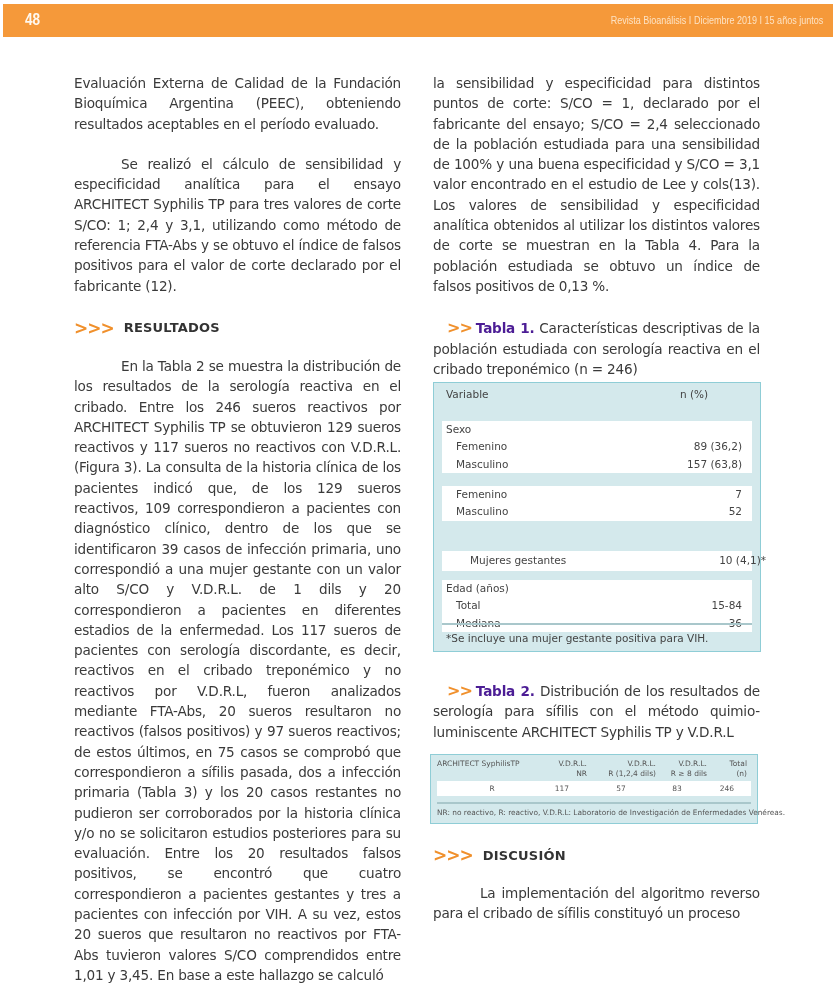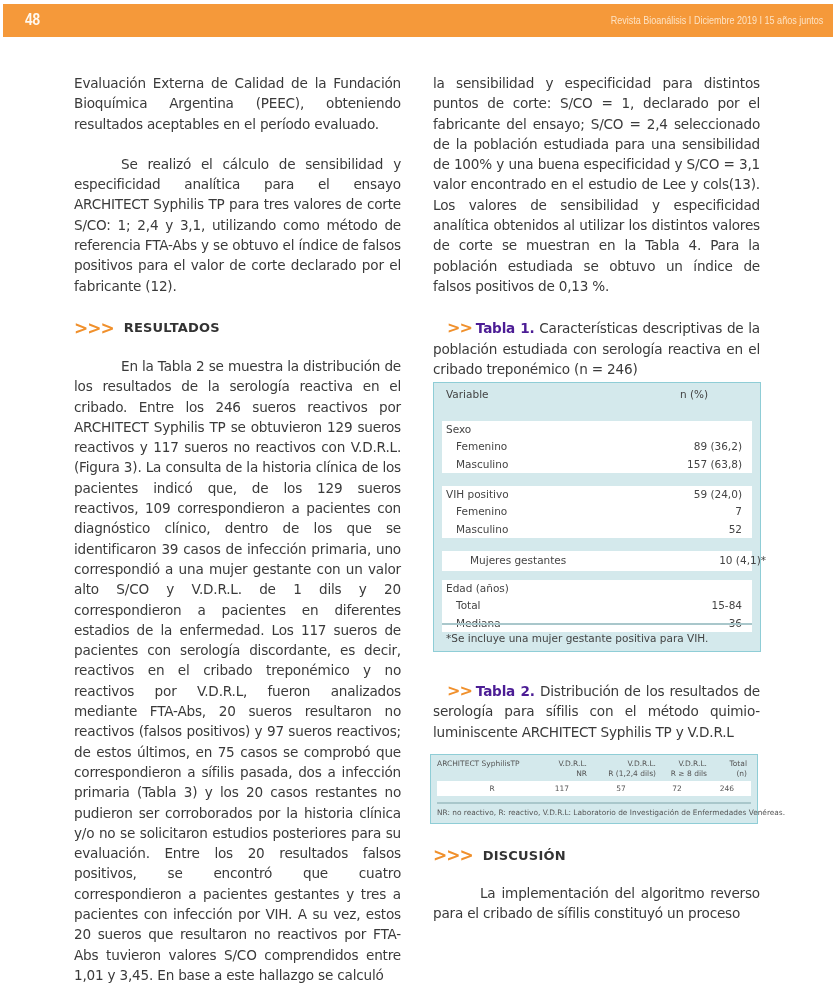--- a/index.html
+++ b/index.html
@@ -102,24 +102,20 @@
         <span class="val">89 (36,2)</span>
       </div>
     <div class="row">
         <span class="lab sub">Masculino</span>
         <span class="val">157 (63,8)</span>
       </div>
   </div>
 
   <div class="grp" style="top:87px;">
     <div class="row">
-        <span class="lab">VIH positivo</span>
-        <span class="val">59 (24,0)</span>
-      </div>
-    <div class="row">
         <span class="lab sub">Femenino</span>
         <span class="val">7</span>
       </div>
     <div class="row">
         <span class="lab sub">Masculino</span>
         <span class="val">52</span>
       </div>
   </div>
 
   <div class="grp" style="top:152px;padding-left:24px;">
@@ -172,21 +168,21 @@
   </div>
   <div class="h" style="left:276px; width:40px;">
     <div>Total</div>
     <div>(n)</div>
   </div>
 
   <div class="rowbox">
     <span class="cell" style="left:20px; width:70px;">R</span>
     <span class="cell" style="left:100px; width:50px;">117</span>
     <span class="cell" style="left:149px; width:70px;">57</span>
-    <span class="cell" style="left:210px; width:60px;">72</span>
+    <span class="cell" style="left:210px; width:60px;">83</span>
     <span class="cell" style="left:270px; width:40px;">246</span>
   </div>
   <div class="line"></div>
   <div class="foot">NR: no reactivo, R: reactivo, V.D.R.L: Laboratorio de Investigación de Enfermedades Venéreas.</div>
 </div>
 
 <div class="col" style="left:433px; top:845px;">
   <div class="section-heading">
     <span class="chevrons">&gt;&gt;&gt;</span>
     <span class="section-title">DISCUSIÓN</span>

